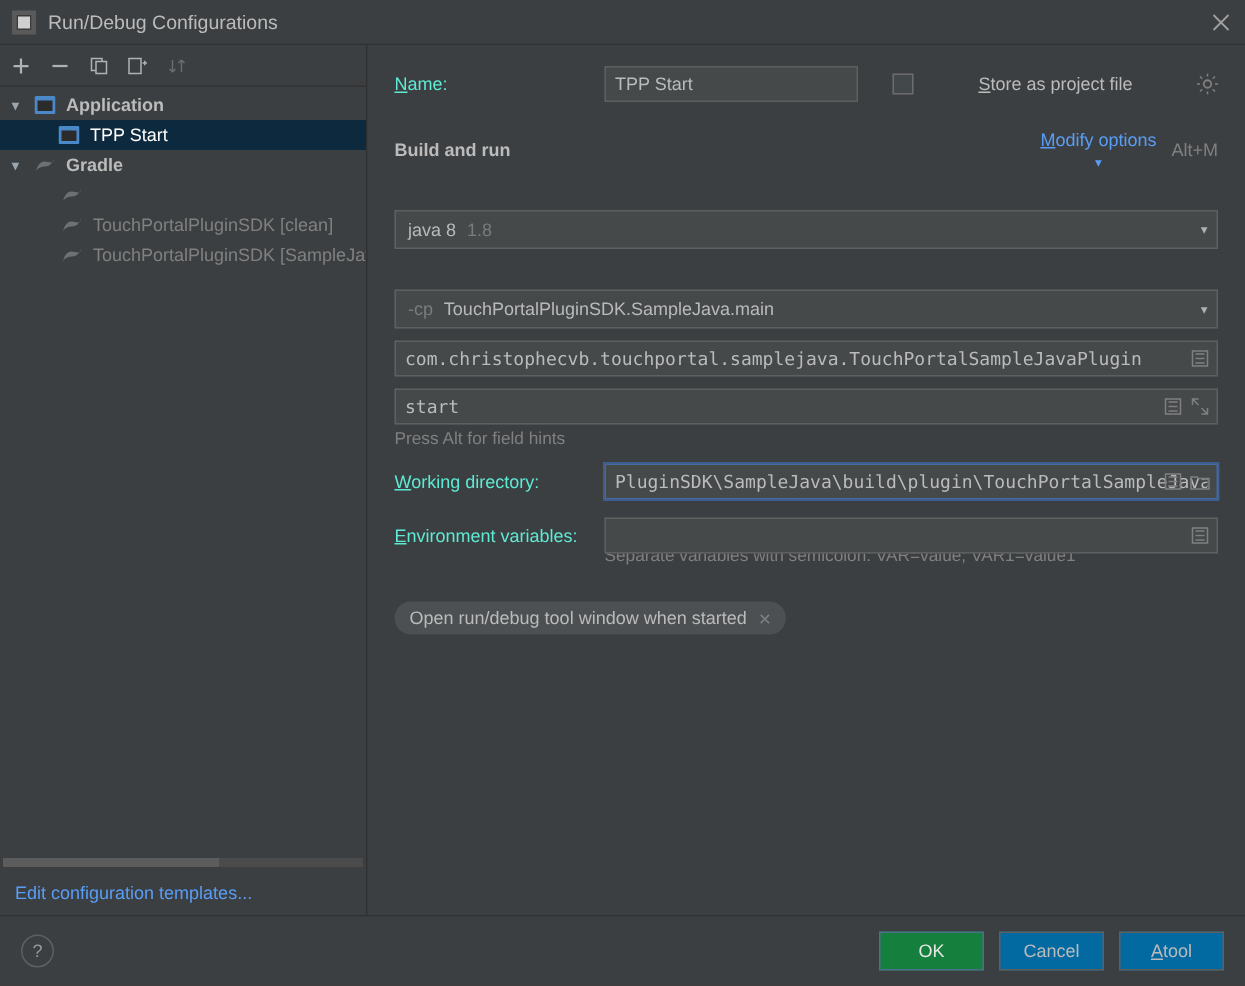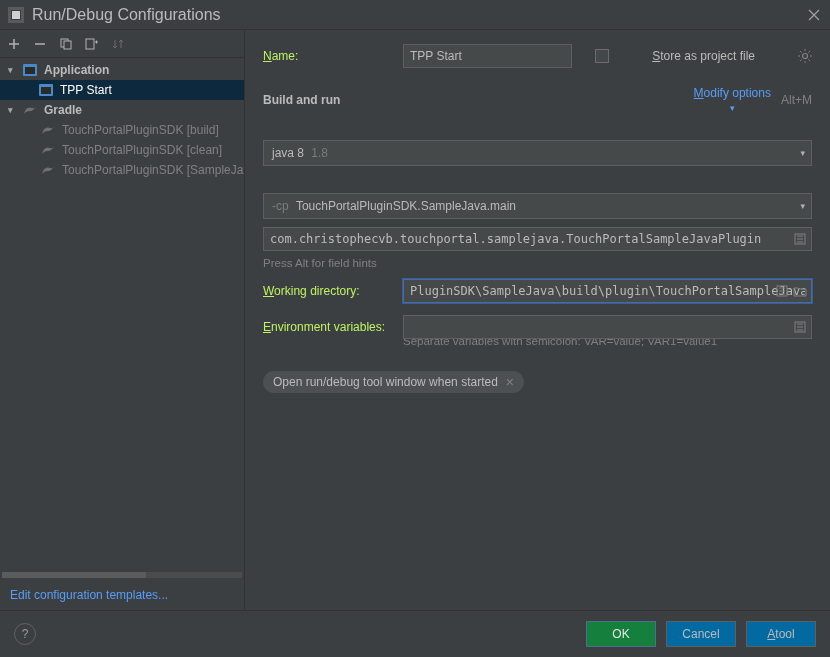--- a/index.html
+++ b/index.html
@@ -1,20 +1,20 @@
 <!DOCTYPE html>
 <html><head>
 <meta charset="utf-8">
 <style>
   * { box-sizing: border-box; margin: 0; padding: 0; font-family: "Segoe UI", Arial, sans-serif; }
   body { background: #3c3f41; color: #bbbbbb; width: 830px; height: 657px; overflow: hidden; font-size: 12px; }
   
   .titlebar { height: 30px; display: flex; align-items: center; padding: 0 8px; background: #3c3f41; border-bottom: 1px solid #323232; }
   .titlebar .appicon { width: 16px; height: 16px; background: #5a5a5a; margin-right: 8px; display:flex; align-items:center; justify-content:center; }
-  .titlebar .title { color: #bbbbbb; font-size: 16px; flex: 1; }
+  .titlebar .title { color: #bbbbbb; font-size: 13px; flex: 1; }
   .titlebar .close { width: 16px; height: 16px; color: #a0a0a0; cursor: pointer; display:flex; align-items:center; justify-content:center; }
   
   .body { display: flex; height: 580px; }
   
   .sidebar { width: 245px; background: #3c3f41; border-right: 1px solid #323232; display:flex; flex-direction:column; }
   .toolbar { height: 28px; display: flex; align-items: center; padding: 0 6px; gap: 10px; border-bottom: 1px solid #323232; }
   .toolbar .ticon { width: 16px; height: 16px; color: #afb1b3; display:flex; align-items:center; justify-content:center; cursor:pointer; }
   .toolbar .ticon.disabled { opacity: 0.4; cursor:default; }
   
   .tree { flex:1; overflow:hidden; padding-top:2px; }
@@ -27,21 +27,21 @@
   .tree-node .icn { width:16px; height:14px; margin-right:6px; display:flex; align-items:center; justify-content:center; }
   .tree-node .dim .icn svg path, .tree-node.lv2b .icn svg path { fill:#6e7074; }
   
   .sidebar-scroll { height:6px; background:#4b4b4b; margin: 0 2px 2px 2px; position:relative; }
   .sidebar-scroll::after { content:""; position:absolute; left:0; top:0; height:100%; width:60%; background:#5c5c5c; }
   
   .sidebar-link { padding: 8px 10px; color:#589df6; cursor:pointer; }
   
   .main { flex:1; padding: 14px 18px 10px 18px; overflow:hidden; }
   .row { display:flex; align-items:center; margin-bottom: 12px; }
-  .label { width: 140px; color:#bef264; }
+  .label { width: 140px; color:#5eead4; }
   .hotkey-underline { text-decoration: underline; }
   .input { flex:1; height:24px; background:#45494a; border:1px solid #5e6060; color:#bbbbbb; padding:0 6px; font-family:inherit; font-size:12px; }
   .input.mono { font-family: "Consolas", monospace; }
   .input.focused { border:1px solid #466aa1; box-shadow: 0 0 0 1px #3a5f94; }
   .inputwrap { flex:1; position:relative; display:flex; align-items:center; }
   .inputwrap .trailing { position:absolute; right:0; top:0; height:100%; display:flex; align-items:center; gap:2px; padding:0 4px; }
   .trailing .miniicon { width:16px; height:16px; color:#808080; display:flex; align-items:center; justify-content:center; cursor:pointer; }
   
   .section-head { display:flex; align-items:center; margin: 18px 0 10px 0; }
   .section-head .st { font-weight:600; color:#bbbbbb; flex:1; }
@@ -148,21 +148,20 @@
             </svg>
           </span>
         <span>Gradle</span>
       </div>
       <div class="tree-node lv2b">
         <span class="icn">
             <svg width="16" height="12" viewBox="0 0 16 12">
               <path d="M2 10 Q4 2 10 4 Q14 5 14 2 Q12 7 8 7 Q4 7 2 10" fill="#6e7074"></path>
             </svg>
           </span>
-        <span>TouchPortalPluginSDK [build]</span>
       </div>
       <div class="tree-node lv2b">
         <span class="icn">
             <svg width="16" height="12" viewBox="0 0 16 12">
               <path d="M2 10 Q4 2 10 4 Q14 5 14 2 Q12 7 8 7 Q4 7 2 10" fill="#6e7074"></path>
             </svg>
           </span>
         <span>TouchPortalPluginSDK [clean]</span>
       </div>
       <div class="tree-node lv2b">
@@ -219,20 +218,36 @@
       <div class="trailing">
         <div class="miniicon">
             <svg width="12" height="12" viewBox="0 0 12 12">
               <rect x="1" y="1" width="10" height="10" fill="none" stroke="#808080"></rect>
               <path d="M3 3h6M3 6h6M3 9h6" stroke="#808080"></path>
             </svg>
           </div>
       </div>
     </div>
 
+    <div class="inputwrap" style="margin-bottom:6px">
+      <input class="input mono" value="start" style="">
+      <div class="trailing">
+        <div class="miniicon">
+            <svg width="12" height="12" viewBox="0 0 12 12">
+              <rect x="1" y="1" width="10" height="10" fill="none" stroke="#808080"></rect>
+              <path d="M3 3h6M3 6h6M3 9h6" stroke="#808080"></path>
+            </svg>
+          </div>
+        <div class="miniicon">
+            <svg width="12" height="12" viewBox="0 0 12 12">
+              <path d="M1 5V1h4M11 7v4H7M1 1l4 4M11 11L7 7" stroke="#808080" fill="none"></path>
+            </svg>
+          </div>
+      </div>
+    </div>
 
     <div class="hint">Press Alt for field hints</div>
 
     <div class="row">
       <div class="label"><span class="hotkey-underline">W</span><span>orking directory:</span></div>
       <div class="inputwrap">
         <input class="input mono focused" value="PluginSDK\SampleJava\build\plugin\TouchPortalSampleJavaPlugin" style="">
         <div class="trailing">
           <div class="miniicon">
               <svg width="12" height="12" viewBox="0 0 12 12">

